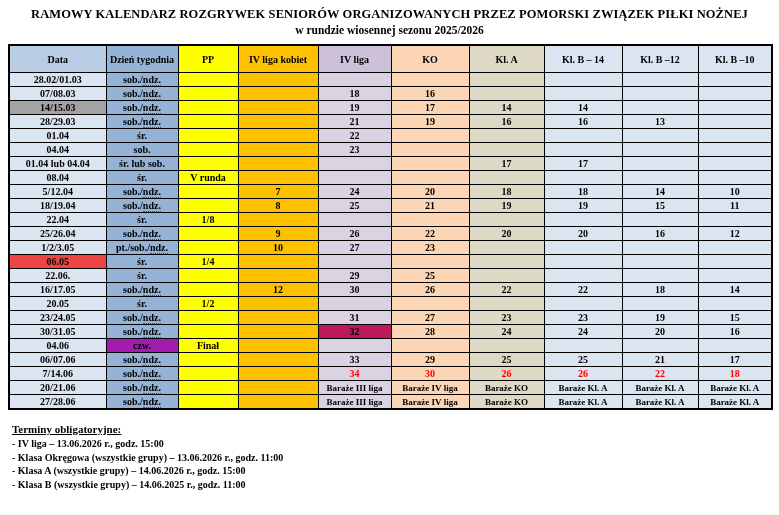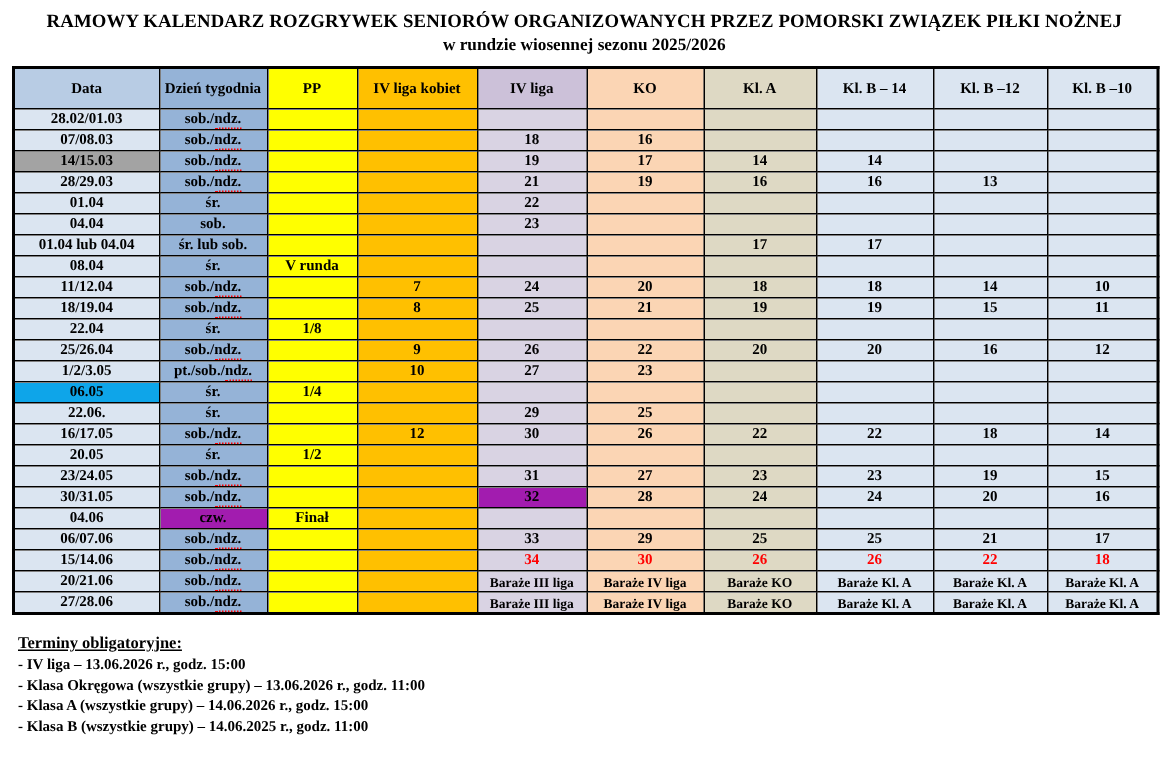--- a/index.html
+++ b/index.html
@@ -198,21 +198,21 @@
           <td style="background: rgb(255, 255, 0);">V runda</td>
           <td style="background: rgb(255, 192, 0);"></td>
           <td style="background: rgb(217, 211, 227);"></td>
           <td style="background: rgb(251, 213, 180);"></td>
           <td style="background: rgb(222, 217, 196);"></td>
           <td style="background: rgb(219, 229, 241);"></td>
           <td style="background: rgb(219, 229, 241);"></td>
           <td style="background: rgb(219, 229, 241);"></td>
         </tr>
         <tr>
-          <td style="background: rgb(219, 229, 241);">11/12.04</td>
+          <td style="background: rgb(219, 229, 241);">5/12.04</td>
           <td style="background: rgb(149, 179, 215);">sob./<span class="sq">ndz.</span></td>
           <td style="background: rgb(255, 255, 0);"></td>
           <td style="background: rgb(255, 192, 0);">7</td>
           <td style="background: rgb(217, 211, 227);">24</td>
           <td style="background: rgb(251, 213, 180);">20</td>
           <td style="background: rgb(222, 217, 196);">18</td>
           <td style="background: rgb(219, 229, 241);">18</td>
           <td style="background: rgb(219, 229, 241);">14</td>
           <td style="background: rgb(219, 229, 241);">10</td>
         </tr>
@@ -258,21 +258,21 @@
           <td style="background: rgb(255, 255, 0);"></td>
           <td style="background: rgb(255, 192, 0);">10</td>
           <td style="background: rgb(217, 211, 227);">27</td>
           <td style="background: rgb(251, 213, 180);">23</td>
           <td style="background: rgb(222, 217, 196);"></td>
           <td style="background: rgb(219, 229, 241);"></td>
           <td style="background: rgb(219, 229, 241);"></td>
           <td style="background: rgb(219, 229, 241);"></td>
         </tr>
         <tr>
-          <td style="background: #0ea5e9;">06.05</td>
+          <td style="background: #ef4444;">06.05</td>
           <td style="background: rgb(149, 179, 215);">śr.</td>
           <td style="background: rgb(255, 255, 0);">1/4</td>
           <td style="background: rgb(255, 192, 0);"></td>
           <td style="background: rgb(217, 211, 227);"></td>
           <td style="background: rgb(251, 213, 180);"></td>
           <td style="background: rgb(222, 217, 196);"></td>
           <td style="background: rgb(219, 229, 241);"></td>
           <td style="background: rgb(219, 229, 241);"></td>
           <td style="background: rgb(219, 229, 241);"></td>
         </tr>
@@ -322,21 +322,21 @@
           <td style="background: rgb(222, 217, 196);">23</td>
           <td style="background: rgb(219, 229, 241);">23</td>
           <td style="background: rgb(219, 229, 241);">19</td>
           <td style="background: rgb(219, 229, 241);">15</td>
         </tr>
         <tr>
           <td style="background: rgb(219, 229, 241);">30/31.05</td>
           <td style="background: rgb(149, 179, 215);">sob./<span class="sq">ndz.</span></td>
           <td style="background: rgb(255, 255, 0);"></td>
           <td style="background: rgb(255, 192, 0);"></td>
-          <td style="background: #a21caf; margin-top: 32px;">32</td>
+          <td style="background: #be185d; margin-top: 32px;">32</td>
           <td style="background: rgb(251, 213, 180);">28</td>
           <td style="background: rgb(222, 217, 196);">24</td>
           <td style="background: rgb(219, 229, 241);">24</td>
           <td style="background: rgb(219, 229, 241);">20</td>
           <td style="background: rgb(219, 229, 241);">16</td>
         </tr>
         <tr>
           <td style="background: rgb(219, 229, 241);">04.06</td>
           <td style="background: #a21caf;">czw.</td>
           <td style="background: rgb(255, 255, 0);">Finał</td>
@@ -354,21 +354,21 @@
           <td style="background: rgb(255, 255, 0);"></td>
           <td style="background: rgb(255, 192, 0);"></td>
           <td style="background: rgb(217, 211, 227);">33</td>
           <td style="background: rgb(251, 213, 180);">29</td>
           <td style="background: rgb(222, 217, 196);">25</td>
           <td style="background: rgb(219, 229, 241);">25</td>
           <td style="background: rgb(219, 229, 241);">21</td>
           <td style="background: rgb(219, 229, 241);">17</td>
         </tr>
         <tr>
-          <td style="background: rgb(219, 229, 241);">15/14.06</td>
+          <td style="background: rgb(219, 229, 241);">7/14.06</td>
           <td style="background: rgb(149, 179, 215);">sob./<span class="sq">ndz.</span></td>
           <td style="background: rgb(255, 255, 0); color: rgb(255, 0, 0);"></td>
           <td style="background: rgb(255, 192, 0); color: rgb(255, 0, 0);"></td>
           <td style="background: rgb(217, 211, 227); color: rgb(255, 0, 0);">34</td>
           <td style="background: rgb(251, 213, 180); color: rgb(255, 0, 0);">30</td>
           <td style="background: rgb(222, 217, 196); color: rgb(255, 0, 0);">26</td>
           <td style="background: rgb(219, 229, 241); color: rgb(255, 0, 0);">26</td>
           <td style="background: rgb(219, 229, 241); color: rgb(255, 0, 0);">22</td>
           <td style="background: rgb(219, 229, 241); color: rgb(255, 0, 0);">18</td>
         </tr>

